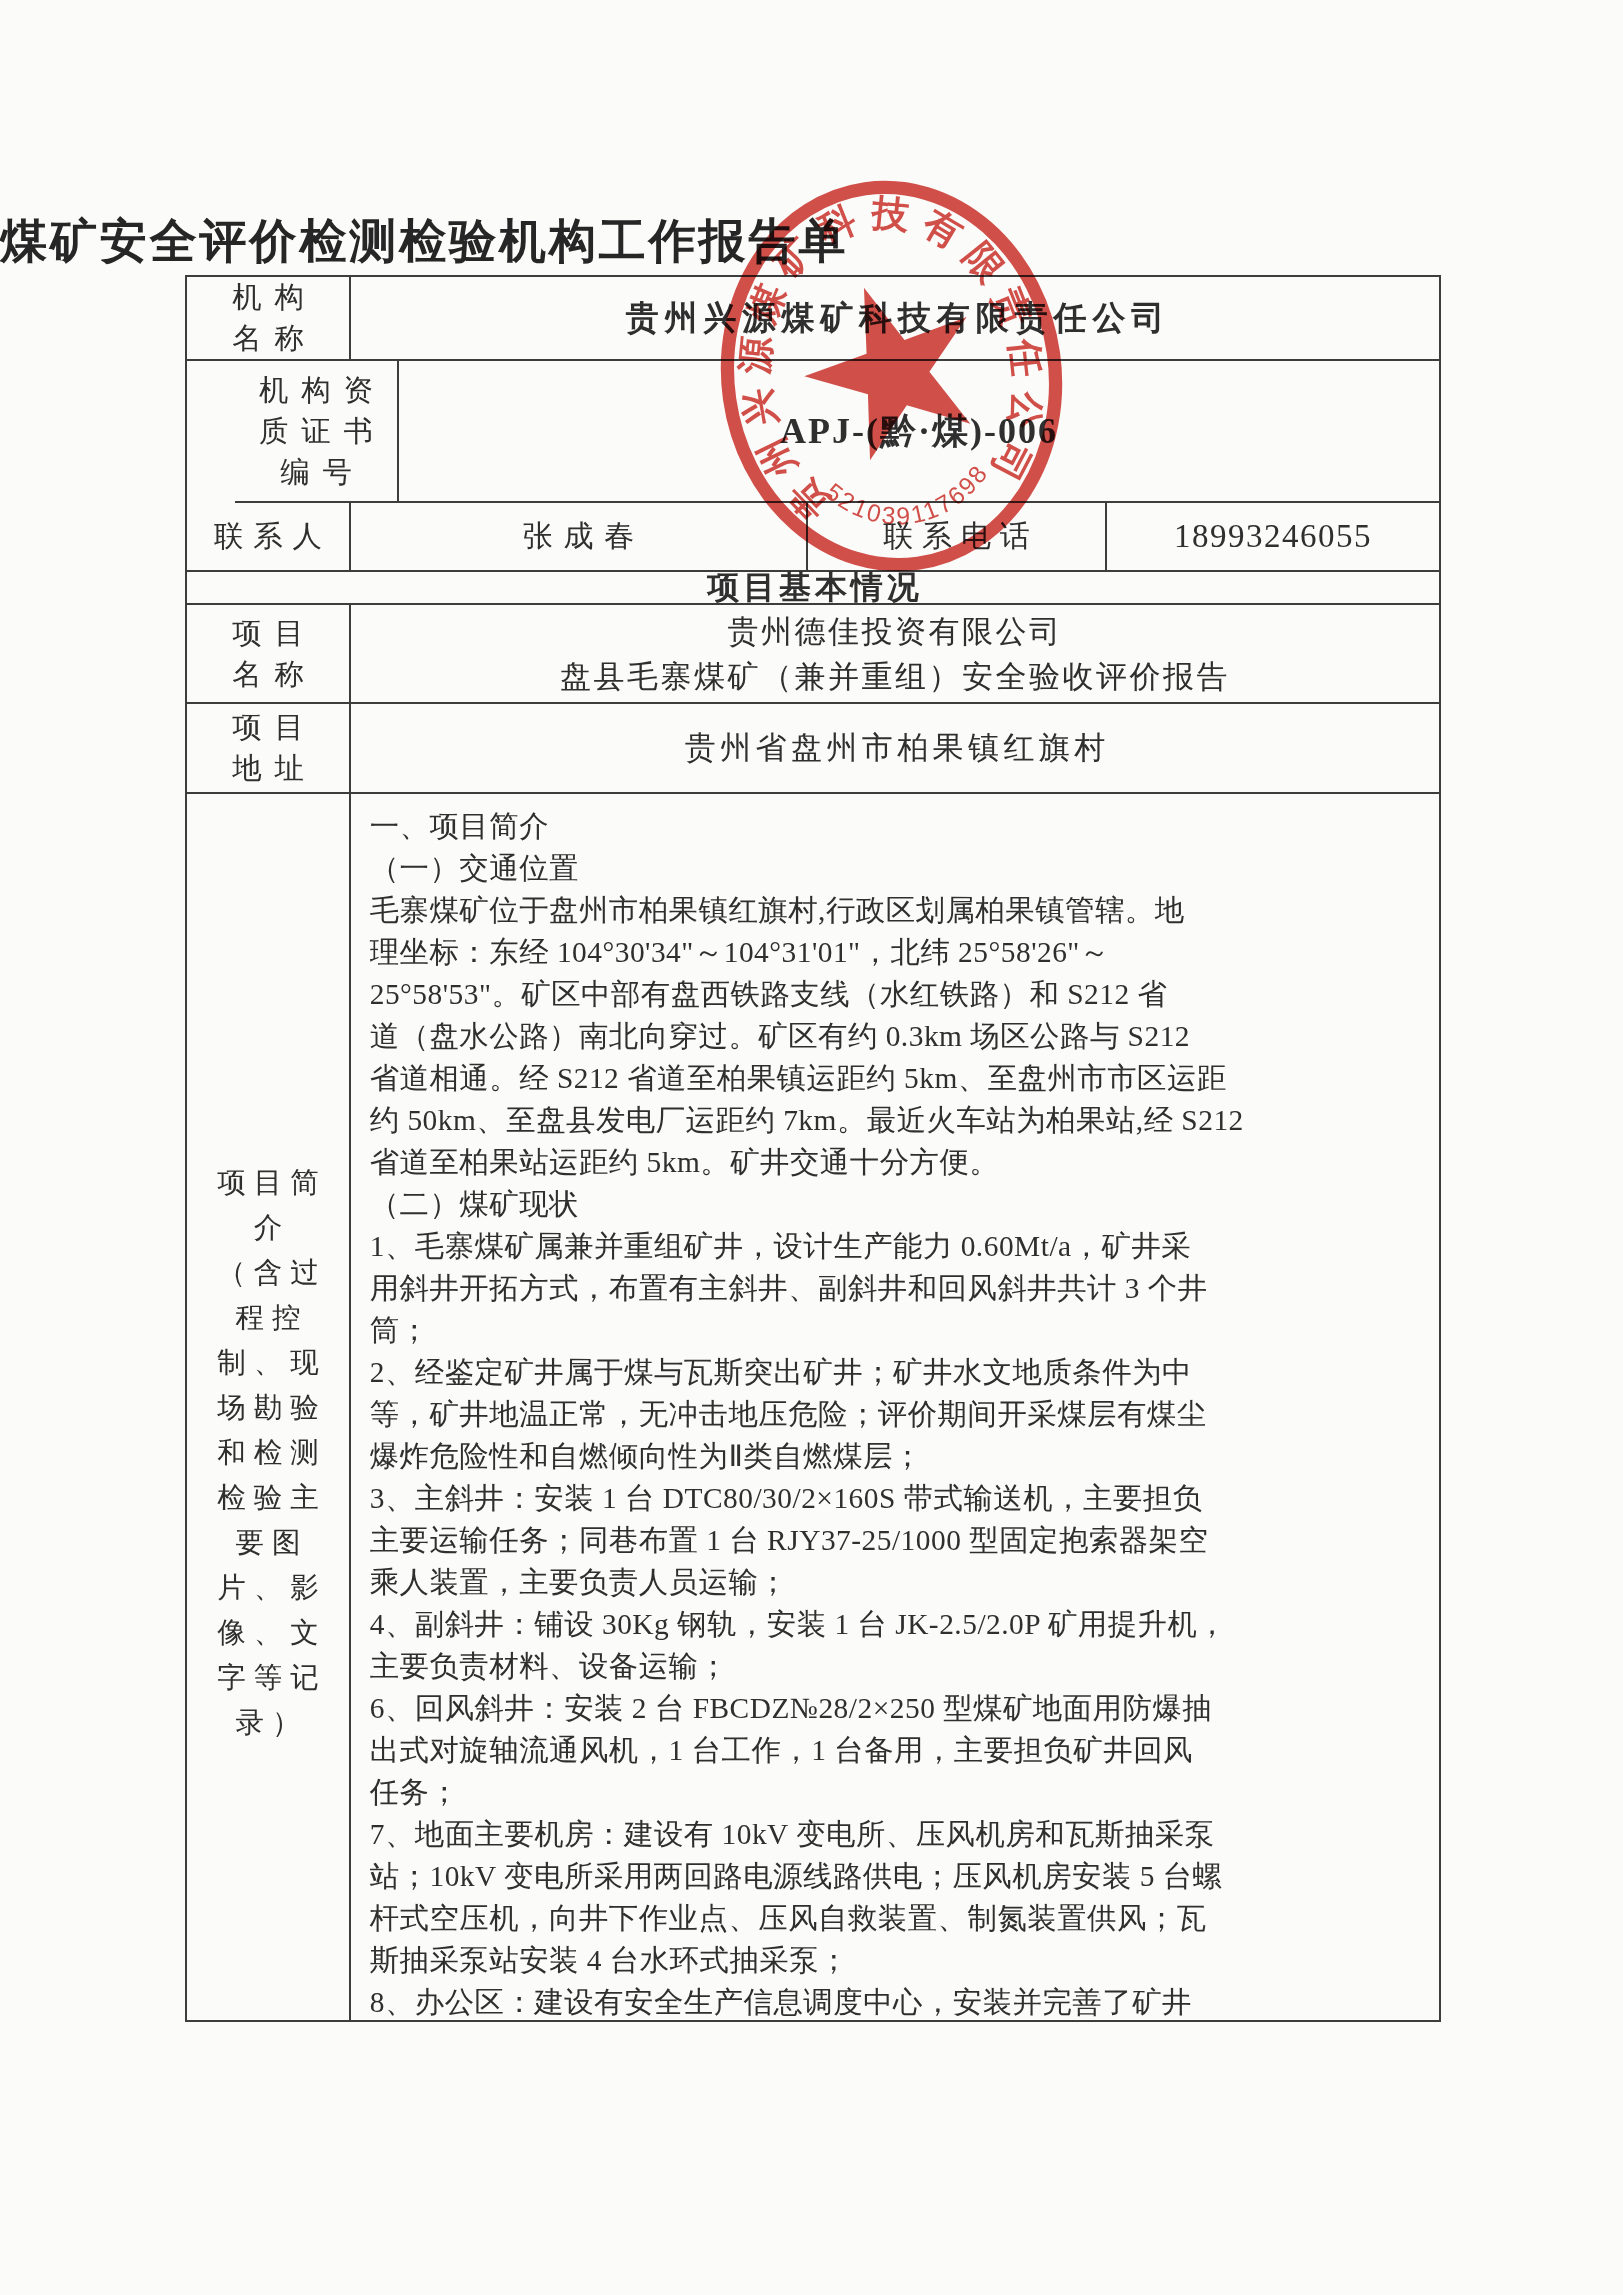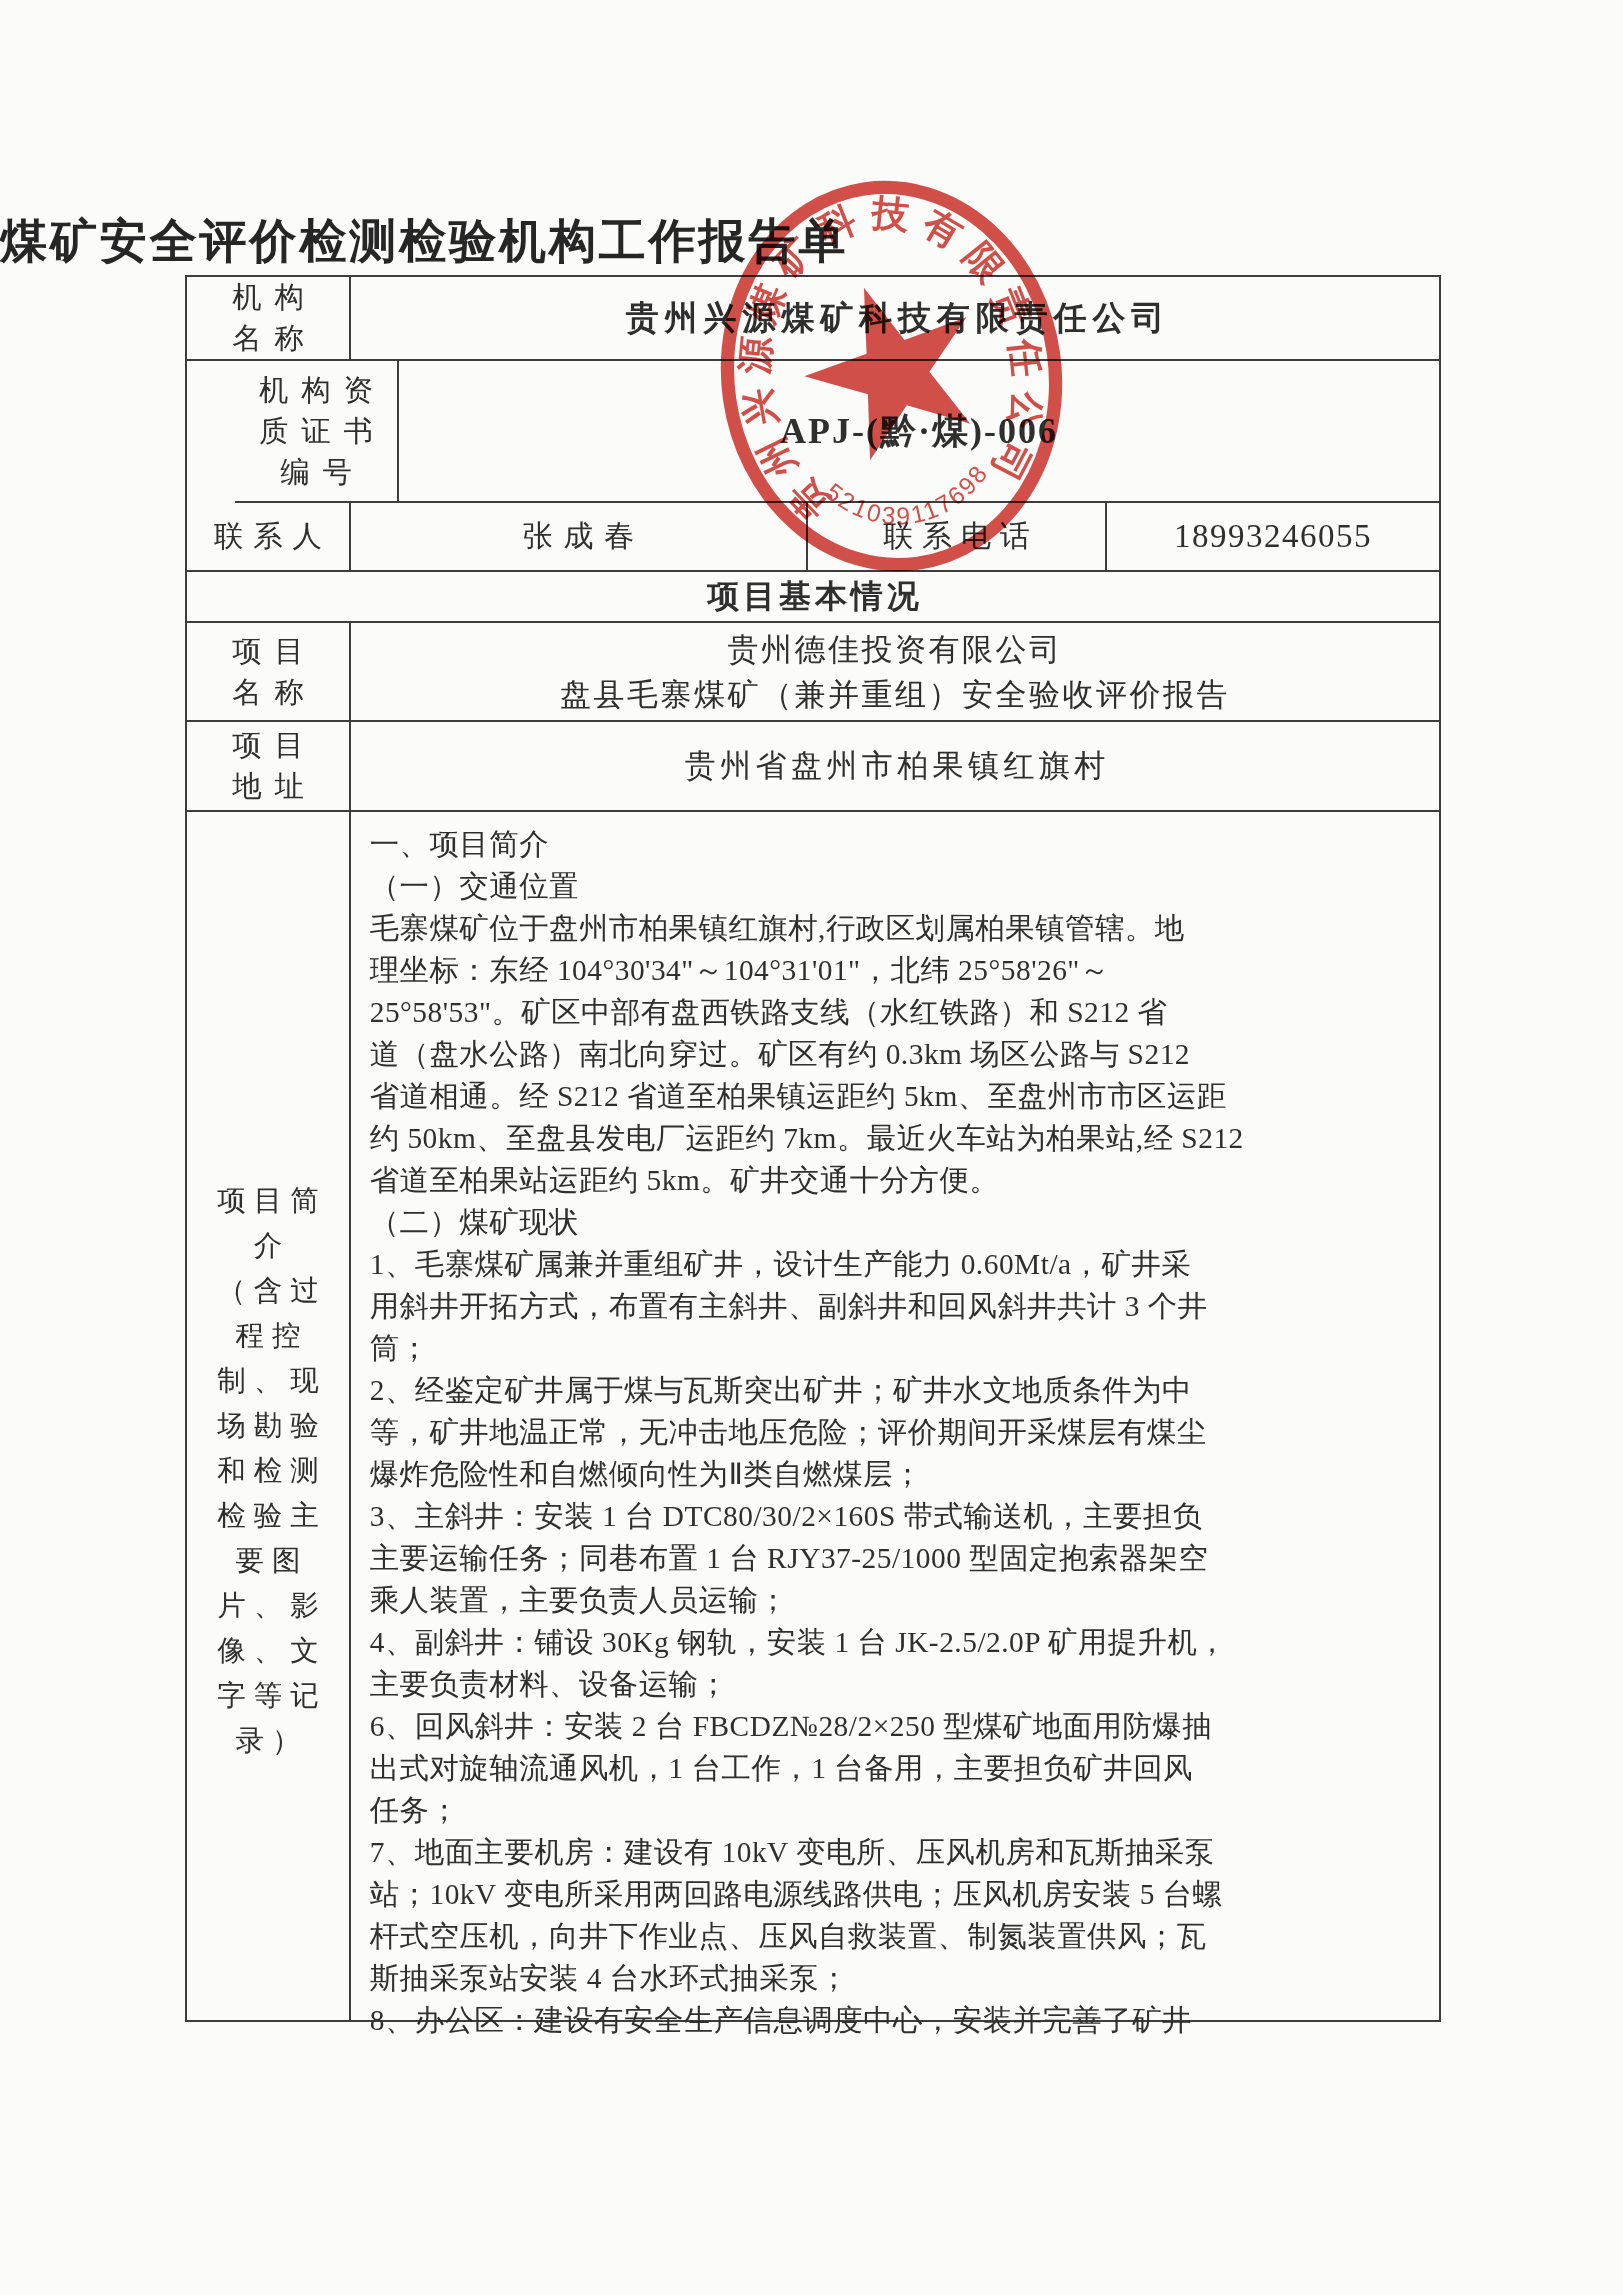--- a/index.html
+++ b/index.html
@@ -31,21 +31,21 @@
   .row.last { border-bottom:none; flex:1 1 auto; min-height:0; }
   .cell {
     box-sizing:border-box; border-right:2.5px solid #3d3d3d;
     display:flex; flex-direction:column; align-items:center; justify-content:center;
     min-width:0;
   }
   .cell.end { border-right:none; }
   .w-label { width:164px; flex:0 0 auto; }
   .grow { flex:1 1 auto; }
   .r1 { height:84px; } .r2 { height:142px;margin-left:48px; } .r3 { height:69px; }
-  .r4 { height:51px;justify-content:flex-end; } .r5 { height:99px; } .r6 { height:90px; }
+  .r4 { height:33px;justify-content:flex-end; } .r5 { height:99px; } .r6 { height:90px; }
 
   .lab-line { font-size:29.4px; line-height:41px; letter-spacing:12.8px; text-indent:12.8px; white-space:nowrap; }
   .val-strong { font-size:33px; font-weight:600; letter-spacing:5.9px; text-indent:5.9px; }
   .cert-val { font-size:36px; font-weight:600; letter-spacing:2px; }
   .contact-name { font-size:30px; letter-spacing:10.8px; text-indent:10.8px; }
   .phone-label { font-size:30px; letter-spacing:8.8px; text-indent:8.8px; }
   .phone-val { font-size:33px; letter-spacing:1.5px; }
   .sec-head { font-size:32px; font-weight:bold; letter-spacing:3.9px; text-indent:3.9px; }
   .pname-line { font-size:31px; line-height:45px; letter-spacing:2.5px; text-align:center; white-space:nowrap; }
   .addr-val { font-size:31px; letter-spacing:4.4px; text-indent:4.4px; }

